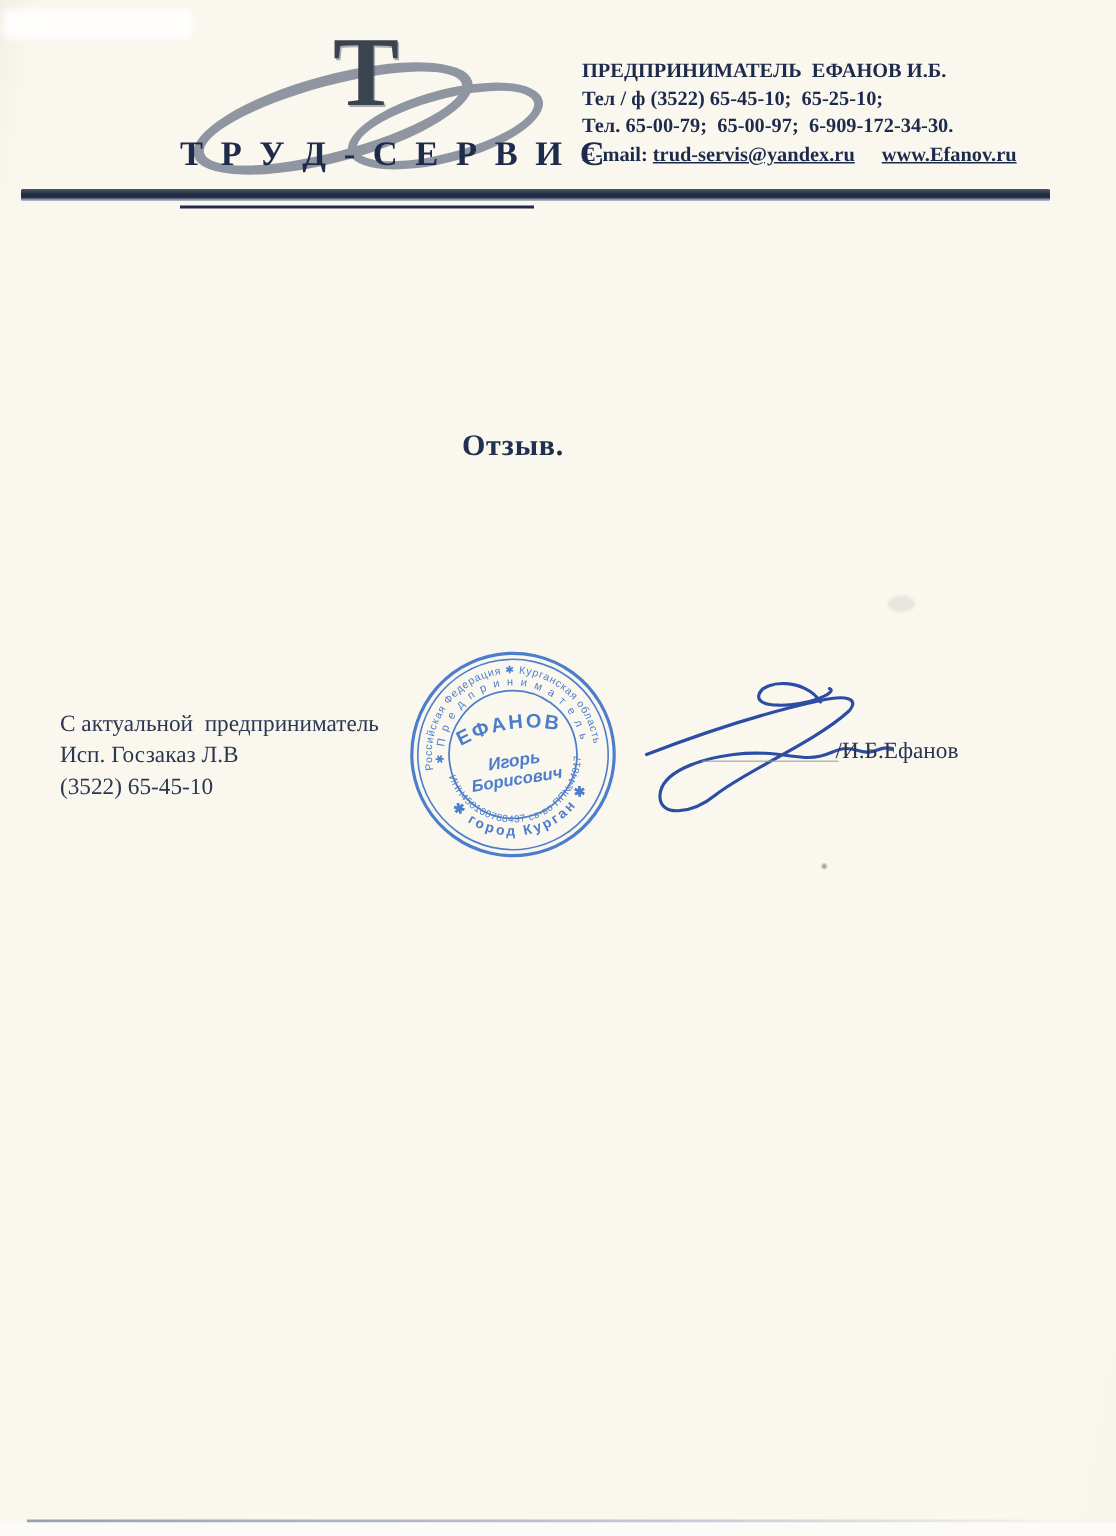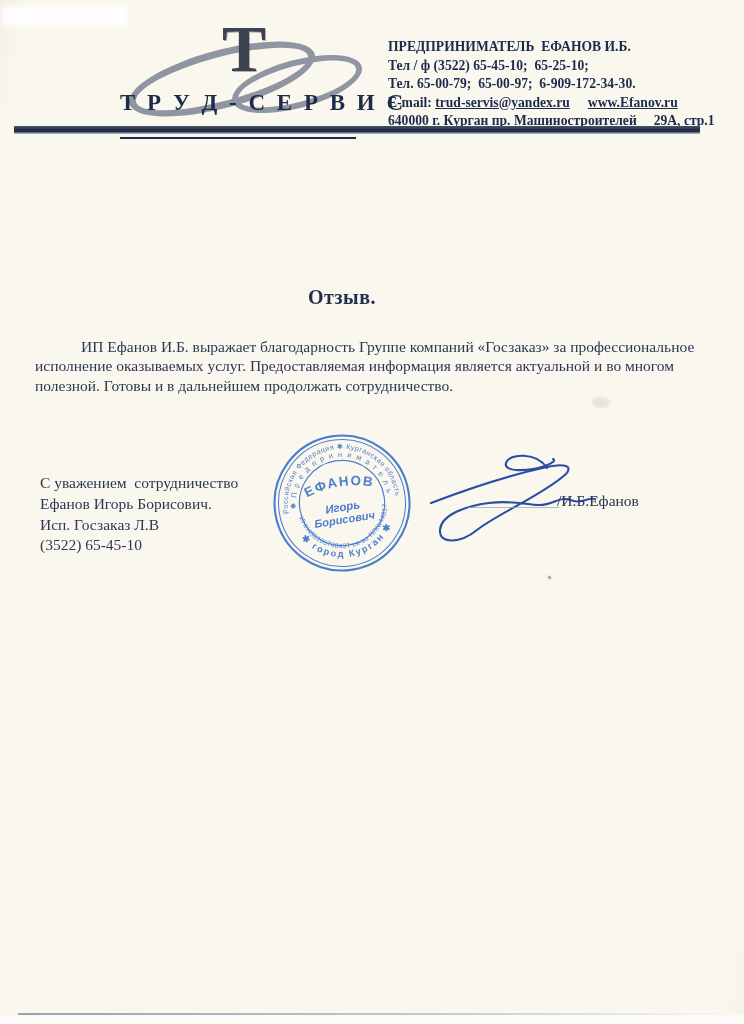--- a/index.html
+++ b/index.html
@@ -111,31 +111,28 @@
     <div class="swoosh small"></div>
     <div class="logo-letter">Т</div>
     <div class="logo-name">Т Р У Д - С Е Р В И С</div>
   </div>
 
   <div class="contact">
     <div class="line">ПРЕДПРИНИМАТЕЛЬ  ЕФАНОВ И.Б.</div>
     <div class="line">Тел / ф (3522) 65-45-10;  65-25-10;</div>
     <div class="line">Тел. 65-00-79;  65-00-97;  6-909-172-34-30.</div>
     <div class="line"><span>E-mail: </span><span class="u">trud-servis@yandex.ru</span><span class="u site">www.Efanov.ru</span></div>
-    <div class="line">640000 г. Курган пр. Машиностроителей     29А, стр.1</div>
   </div>
 
   <div class="header-rule"></div>
 
   <div class="doc-title">Отзыв.</div>
-  <div class="doc-par">ИП Ефанов И.Б. выражает благодарность Группе компаний «Госзаказ» за профессиональное исполнение оказываемых услуг. Предоставляемая информация является актуальной и во многом полезной. Готовы и в дальнейшем продолжать сотрудничество.</div>
 
   <div class="signoff">
-    <div>С уважением  сотрудничество</div>
-    <div>Ефанов Игорь Борисович.</div>
+    <div>С актуальной  предприниматель</div>
     <div>Исп. Госзаказ Л.В</div>
     <div>(3522) 65-45-10</div>
   </div>
 
   <svg class="stamp" viewBox="0 0 160 160">
     <defs>
       <path id="arcOuterTop" d="M 19,80 A 61,61 0 1 1 141,80"></path>
       <path id="arcOuterBottom" d="M 19,80 A 61,61 0 0 0 141,80"></path>
       <path id="arcInnerTop" d="M 28,80 A 52,52 0 1 1 132,80"></path>
       <path id="arcInnerBottom" d="M 29,80 A 51,51 0 0 0 131,80"></path>

